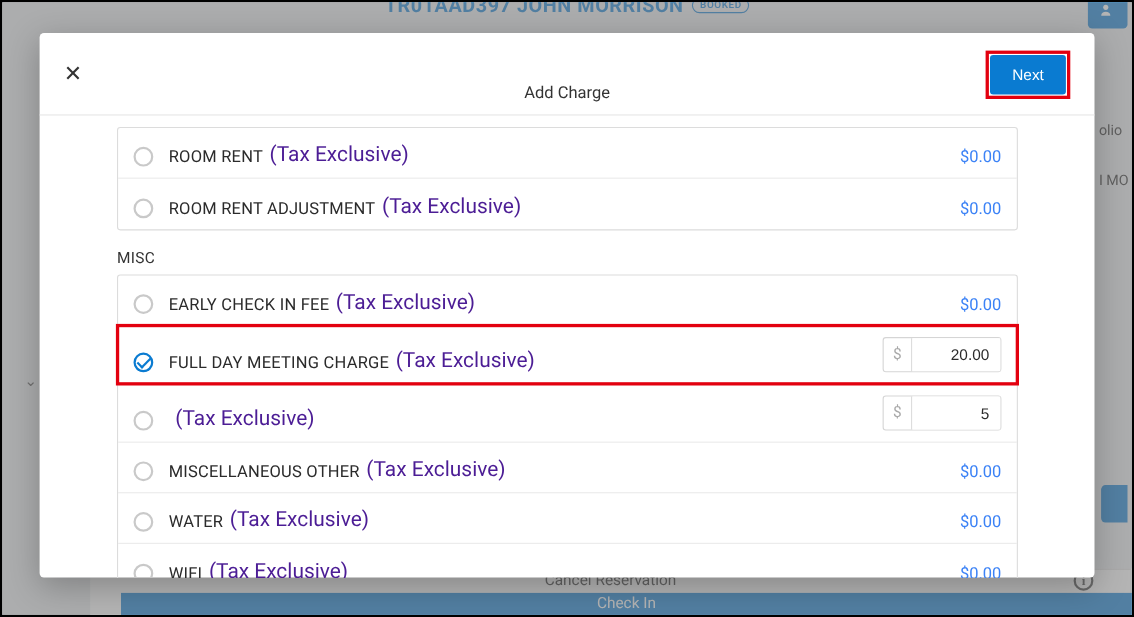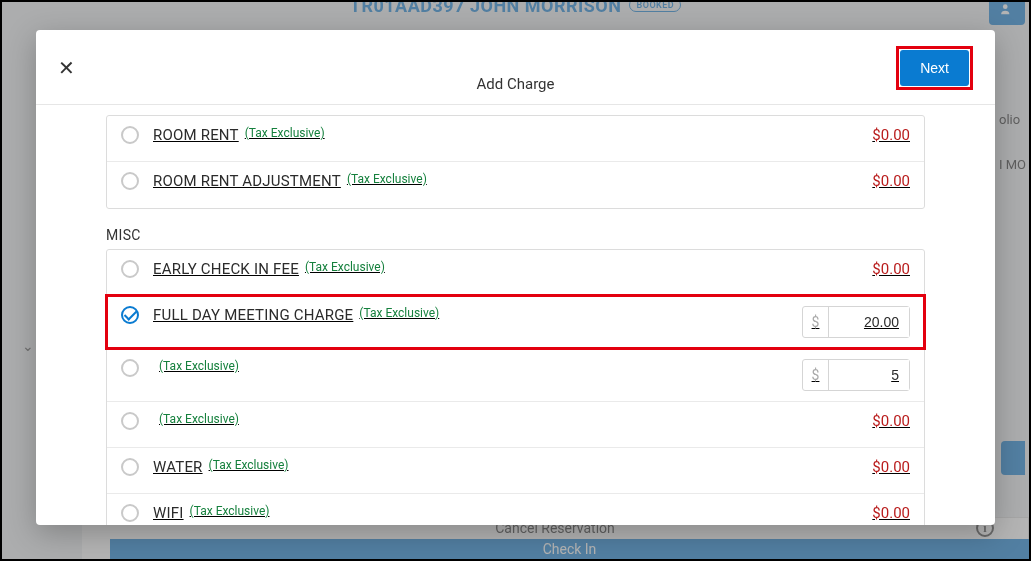--- a/index.html
+++ b/index.html
@@ -172,25 +172,24 @@
       color: #333;
       margin: 18px 0 6px 0;
       letter-spacing: 0.3px;
     }
     .charge-list {
       border: 1px solid #dcdcdc;
       border-radius: 3px;
     }
     .charge-row {
       display: flex;
-      align-items: flex-start;
+      align-items: flex-end;
       padding: 10px 14px;
       min-height: 46px;
       border-bottom: 1px solid #eaeaea;
-      text-decoration: underline;
     }
     .charge-row:last-child { border-bottom: none; }
     .radio {
       width: 18px; height: 18px;
       border: 2px solid #c9c9c9;
       border-radius: 50%;
       flex-shrink: 0;
       margin-right: 14px;
       cursor: pointer;
       position: relative;
@@ -206,28 +205,28 @@
       border-right: 2.5px solid #0a7bd1;
       border-bottom: 2.5px solid #0a7bd1;
       transform: rotate(45deg);
     }
     .charge-label {
       font-size: 15px;
       color: #2b2b2b;
       letter-spacing: 0.2px;
     }
     .tax-note {
-      font-size: 12px;
-      color: #15803d;
+      font-size: 19px;
+      color: #4c1d95;
       margin-left: 6px;
     }
     .amount {
       margin-left: auto;
       font-size: 15px;
-      color: #b91c1c;
+      color: #3b82f6;
     }
     .amount-input-wrap {
       margin-left: auto;
       display: flex;
       align-items: center;
       border: 1px solid #d5d5d5;
       border-radius: 3px;
       height: 32px;
       background: #fff;
     }
@@ -344,20 +343,21 @@
         <span class="radio"></span>
         <span class="tax-note">(Tax Exclusive)</span>
         <div class="amount-input-wrap">
           <span class="amount-prefix">$</span>
           <input class="amount-input" value="5" style="">
         </div>
       </div>
 
       <div class="charge-row">
         <span class="radio"></span>
+        <span class="charge-label">MISCELLANEOUS OTHER</span>
         <span class="tax-note">(Tax Exclusive)</span>
         <span class="amount">$0.00</span>
       </div>
 
       <div class="charge-row">
         <span class="radio"></span>
         <span class="charge-label">WATER</span>
         <span class="tax-note">(Tax Exclusive)</span>
         <span class="amount">$0.00</span>
       </div>

